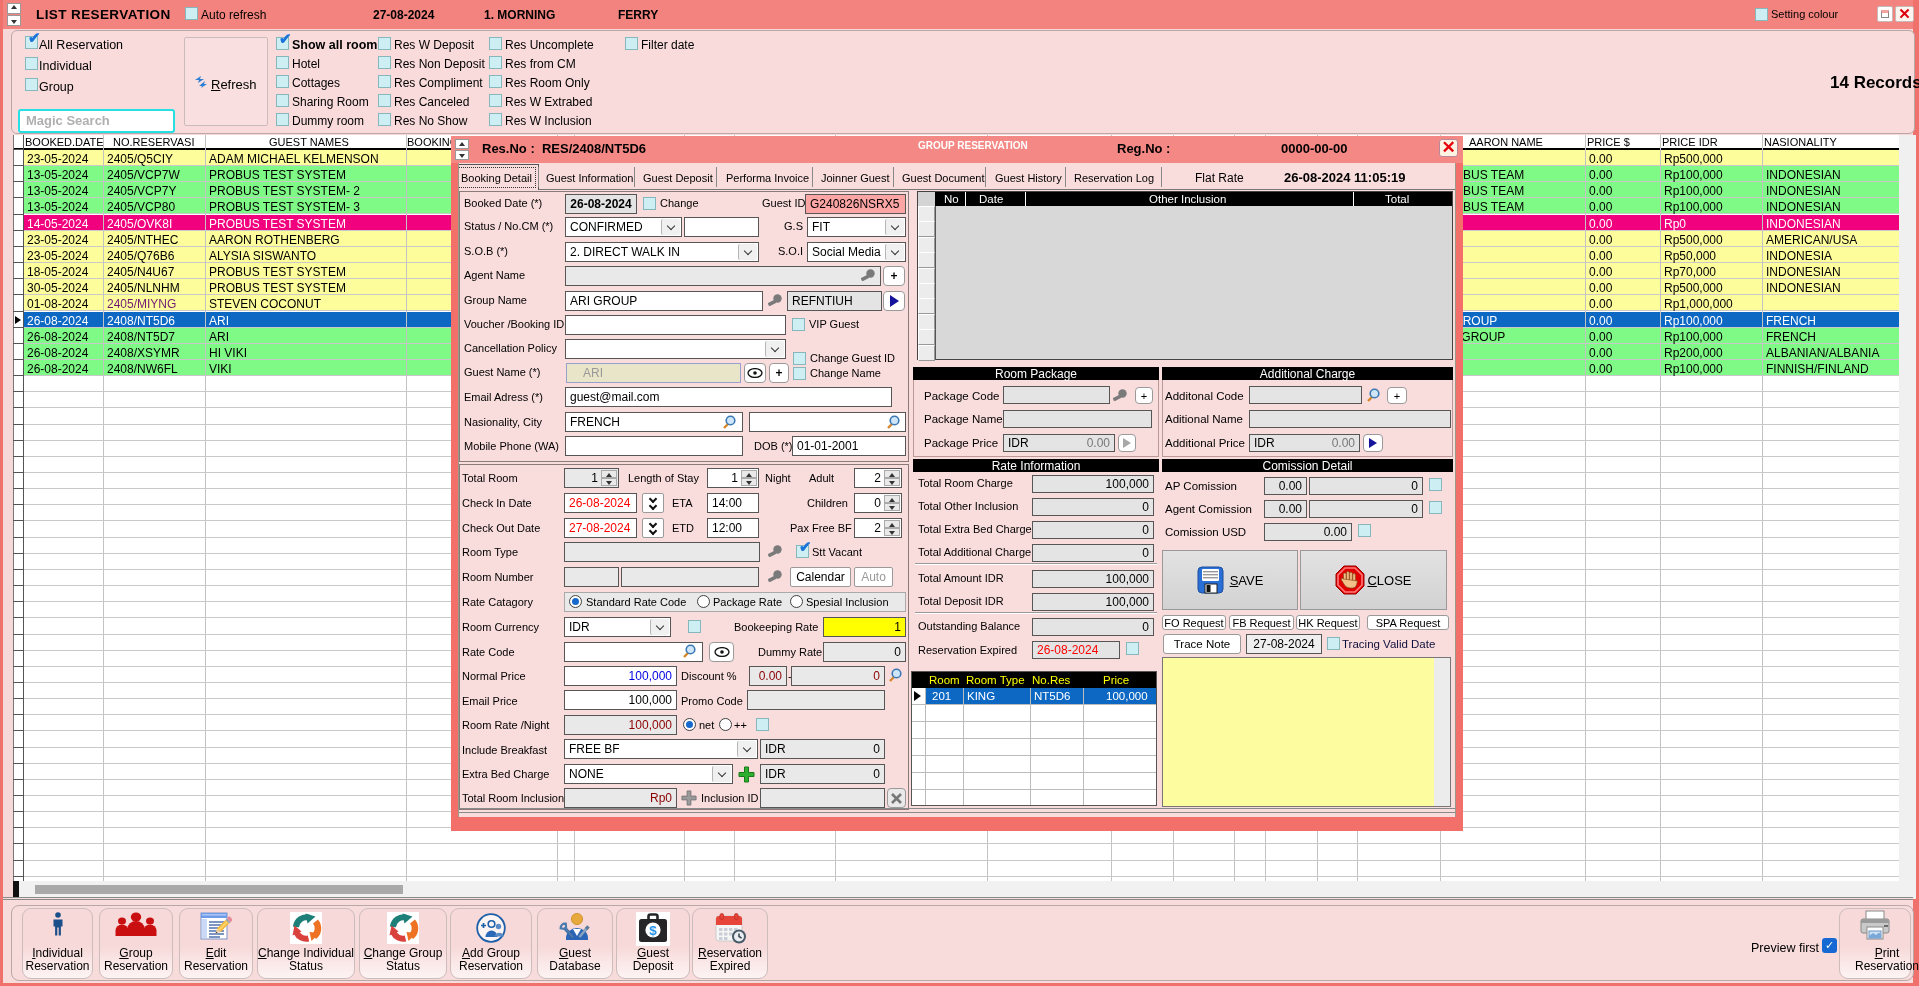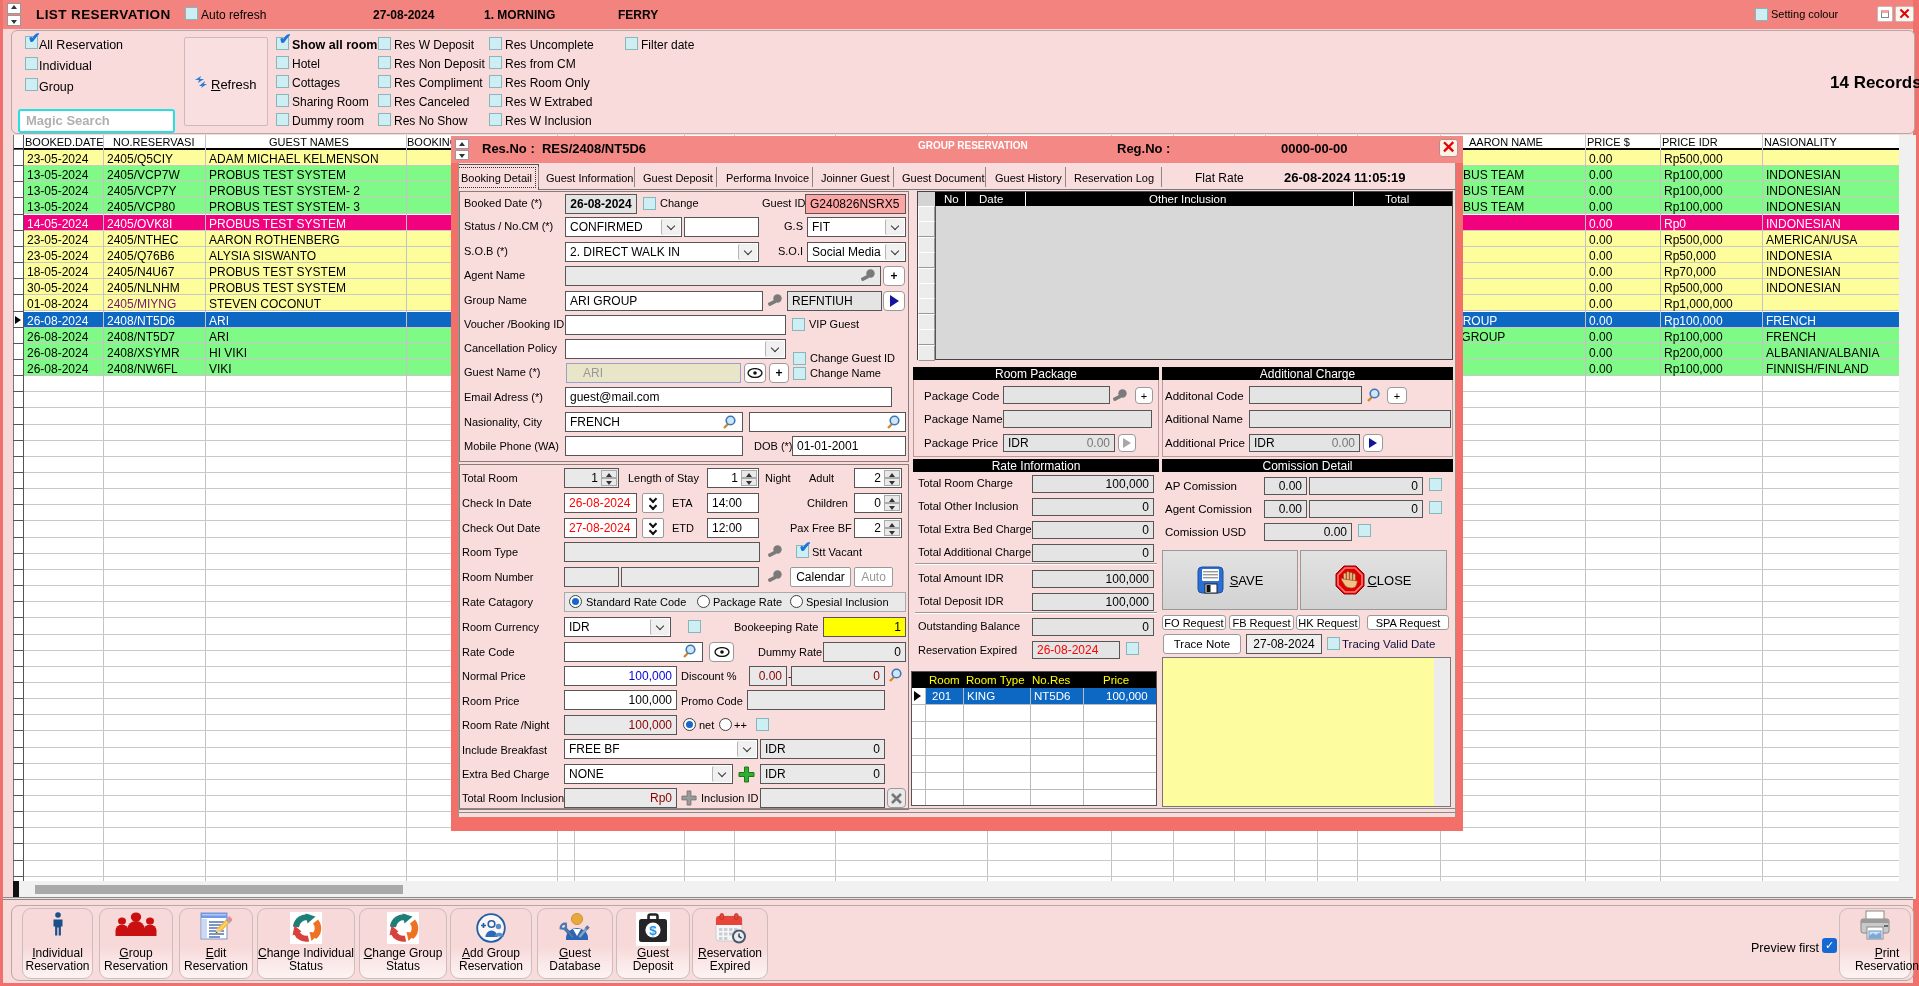--- a/index.html
+++ b/index.html
@@ -526,21 +526,21 @@
 <div class="lbl" style="left:11px;top:534px;font-size:11px">Normal Price</div>
 <div class="fld" style="left:113px;top:530px;width:113px;height:20px;color:#0000e0;justify-content:flex-end">100,000</div>
 <div class="lbl" style="left:230px;top:534px;font-size:11px">Discount %</div>
 <div class="fld" style="left:298px;top:530px;width:38px;height:20px;background:#e9e9e9;color:#8b0000;justify-content:flex-end">0.00</div>
 <div class="lbl" style="left:337px;top:534px;font-size:11.5px">-</div>
 <div class="fld" style="left:340px;top:530px;width:94px;height:20px;background:#e9e9e9;color:#8b0000;justify-content:flex-end">0</div>
 <svg class="ab" style="left:436px;top:532px" width="16" height="15" viewBox="0 0 16 15">
         <line x1="3" y1="13" x2="8" y2="8" stroke="#d4882a" stroke-width="2.4"></line>
         <circle cx="9.5" cy="5.5" r="4.3" fill="#cfe6f8" stroke="#3c78b4" stroke-width="1.6"></circle>
       </svg>
-<div class="lbl" style="left:11px;top:559px;font-size:11px">Room Price</div>
+<div class="lbl" style="left:11px;top:559px;font-size:11px">Email Price</div>
 <div class="fld" style="left:113px;top:554px;width:113px;height:20px;justify-content:flex-end">100,000</div>
 <div class="lbl" style="left:230px;top:559px;font-size:11px">Promo Code</div>
 <div class="fld" style="left:296px;top:554px;width:138px;height:20px;background:#e9e9e9"></div>
 <div class="lbl" style="left:11px;top:583px;font-size:11px">Room Rate /Night</div>
 <div class="fld" style="left:113px;top:579px;width:113px;height:20px;background:#e9e9e9;color:#8b0000;justify-content:flex-end">100,000</div>
 <div class="rad on" style="left:232px;top:582px"></div>
 <div class="lbl" style="left:248px;top:583px;font-size:11px">net</div>
 <div class="rad" style="left:268px;top:582px"></div>
 <div class="lbl" style="left:283px;top:583px;font-size:11px">++</div>
 <div class="cb" style="left:305px;top:582px"></div>

